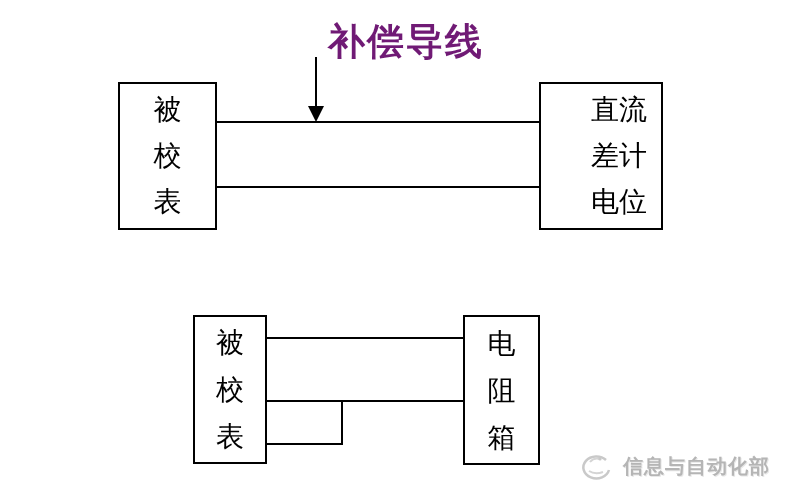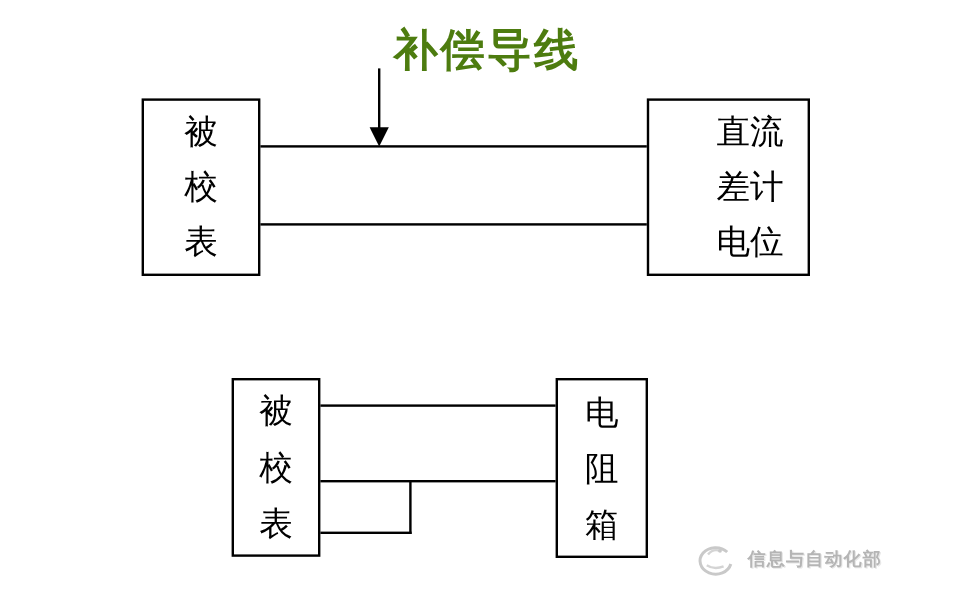--- a/index.html
+++ b/index.html
@@ -14,21 +14,21 @@
     overflow: hidden;
   }
 
   .diagram-title {
     position: absolute;
     left: 328px;
     top: 20px;
     font-size: 37px;
     font-weight: bold;
     letter-spacing: 2px;
-    color: #4d7c0f;
+    color: #701a75;
     white-space: nowrap;
     line-height: 44px;
   }
 
   .arrow-shaft {
     position: absolute;
     left: 315px;
     top: 57px;
     width: 2px;
     height: 51px;
@@ -57,21 +57,21 @@
     font-size: 28px;
   }
   .box span {
     display: block;
     text-align: center;
     line-height: 46px;
     white-space: nowrap;
   }
 
   .box-top-left    { left: 118px; top: 82px;  width: 99px;  height: 148px; }
-  .box-top-right   { left: 539px; top: 82px;  width: 136px; height: 148px; padding-left: 36px; }
+  .box-top-right   { left: 539px; top: 82px;  width: 124px; height: 148px; padding-left: 36px; }
   .box-bottom-left { left: 193px; top: 315px; width: 74px;  height: 149px; }
   .box-bottom-right{ left: 463px; top: 315px; width: 77px;  height: 150px; }
   .box-bottom-left span, .box-bottom-right span { line-height: 47px; }
 
   .wire { position: absolute; background: #000000; }
   .wire-top-1    { left: 217px; top: 121px; width: 322px; height: 2px; }
   .wire-top-2    { left: 217px; top: 186px; width: 322px; height: 2px; }
   .wire-bot-1    { left: 267px; top: 337px; width: 196px; height: 2px; }
   .wire-bot-2    { left: 267px; top: 400px; width: 196px; height: 2px; }
   .wire-loop-h   { left: 267px; top: 443px; width: 76px;  height: 2px; }
@@ -80,21 +80,21 @@
   .watermark {
     position: absolute;
     left: 576px;
     top: 446px;
     display: flex;
     align-items: center;
     gap: 7px;
   }
   .watermark-logo { width: 40px; height: 40px; }
   .watermark-text {
-    font-size: 15px;
+    font-size: 20px;
     font-weight: bold;
     letter-spacing: 1px;
     color: #b5b5b5;
     text-shadow: 1px 1px 0 #e8e8e8;
     white-space: nowrap;
   }
 </style>
 </head>
 <body>
 

